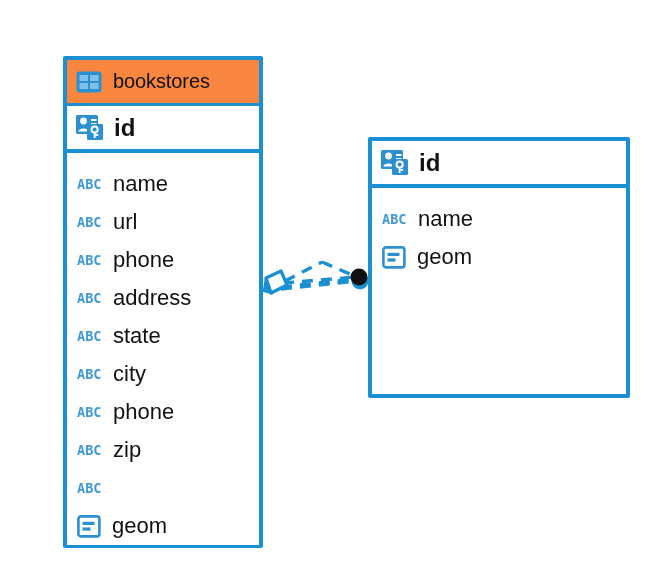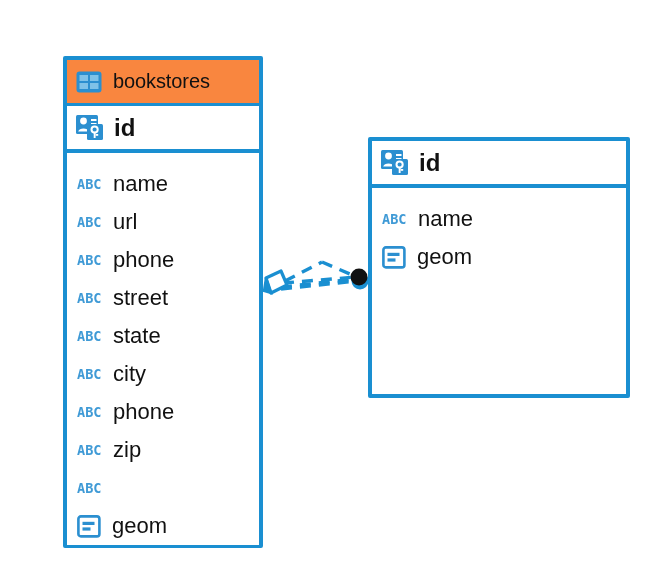--- a/index.html
+++ b/index.html
@@ -159,21 +159,21 @@
       <svg class="icon" width="25" height="13" viewBox="0 0 25 13">
         <text x="0" y="11" font-family="'DejaVu Sans Mono', monospace" font-size="13.5" font-weight="bold" fill="#3f9ad6">ABC</text>
       </svg>
       <span class="fname">phone</span>
     </div>
 
     <div class="field-row">
       <svg class="icon" width="25" height="13" viewBox="0 0 25 13">
         <text x="0" y="11" font-family="'DejaVu Sans Mono', monospace" font-size="13.5" font-weight="bold" fill="#3f9ad6">ABC</text>
       </svg>
-      <span class="fname">street</span>
+      <span class="fname">address</span>
     </div>
 
     <div class="field-row">
       <svg class="icon" width="25" height="13" viewBox="0 0 25 13">
         <text x="0" y="11" font-family="'DejaVu Sans Mono', monospace" font-size="13.5" font-weight="bold" fill="#3f9ad6">ABC</text>
       </svg>
       <span class="fname">state</span>
     </div>
 
     <div class="field-row">

